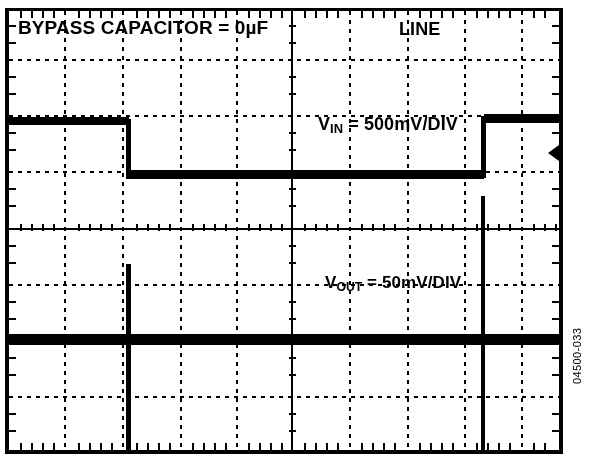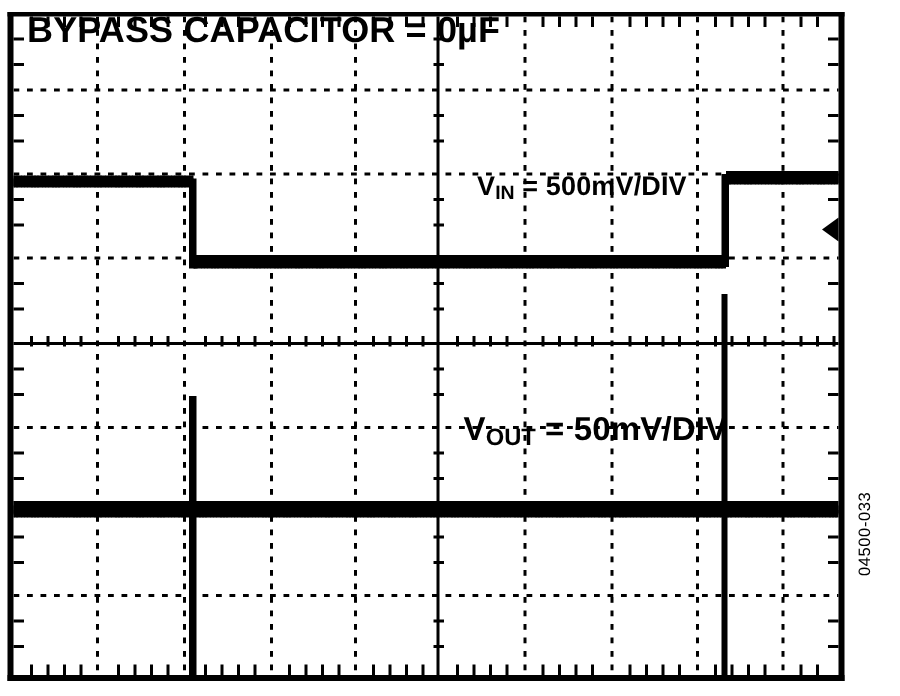--- a/index.html
+++ b/index.html
@@ -40,24 +40,24 @@
 
   
   .trig-arrow{position:absolute;width:0;height:0;
               border-top:8px solid transparent;border-bottom:8px solid transparent;
               border-right:11px solid #000;}
 
   
   .lbl{position:absolute;color:#000;font-weight:bold;white-space:nowrap;
        letter-spacing:.1px;}
   .lbl sub{font-size:72%;font-weight:bold;vertical-align:-.22em;letter-spacing:0;}
-  #bypass-label{left:18px;top:7px;font-size:24px;}
+  #bypass-label{left:18px;top:17px;font-size:19px;}
   #line-interruption-label{left:399px;top:18px;font-size:18px;line-height:22px;}
   #vin-label{left:318px;top:114px;font-size:18px;}
-  #vout-label{left:309px;top:273px;font-size:22px;}
+  #vout-label{left:325px;top:273px;font-size:17px;}
   #time-label{left:317px;top:390px;font-size:18px;}
 
   #figure-id{position:absolute;left:571px;top:384px;font-size:11px;color:#000;
              font-family:"Liberation Sans",sans-serif;
              transform:rotate(-90deg);transform-origin:left top;
              white-space:nowrap;letter-spacing:.4px;}
 </style>
 </head>
 <body>
 
@@ -273,20 +273,21 @@
 
   <div class="trace" style="left:126px;top:264px;width:5px;height:188px"></div>
 
   <div class="trace" style="left:481px;top:196px;width:4px;height:256px"></div>
 
   <div class="trig-arrow" style="left:548px;top:145px"></div>
 
   <div class="lbl" id="bypass-label">BYPASS CAPACITOR = 0µF</div>
 
   <div class="lbl" id="line-interruption-label">
+    <div>LINE</div>
   </div>
 
   <div class="lbl" id="vin-label">
     <span>V</span><sub>IN</sub><span> = 500mV/DIV</span>
   </div>
 
   <div class="lbl" id="vout-label">
     <span>V</span><sub>OUT</sub><span> = 50mV/DIV</span>
   </div>
 

